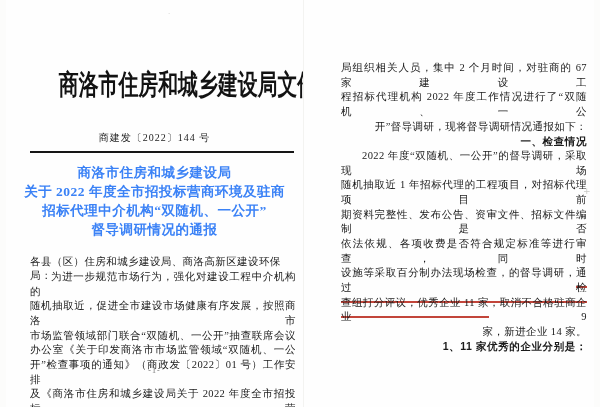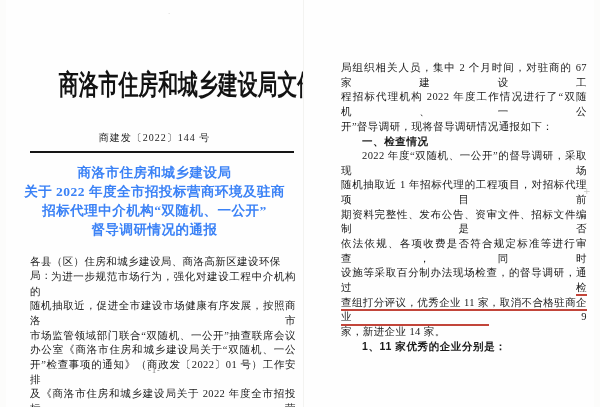--- a/index.html
+++ b/index.html
@@ -18,27 +18,27 @@
   .docnum { position:absolute; top:131px; left:0; width:100%; text-align:center;
             font-size:10px; letter-spacing:1px; color:#222; }
   .rule { position:absolute; top:151px; left:24px; width:264px; height:2px; background:#161616; }
   .title-block { position:absolute; top:163px; left:8px; width:281px; text-align:center;
                  font-weight:bold; font-size:13.5px; line-height:19px; color:#3b82f6;
                  letter-spacing:0.5px; }
   .salutation { position:absolute; top:255px; left:24px; width:266px;
                 font-size:10.5px; letter-spacing:0.4px; }
   .bodyL { position:absolute; top:270px; left:24px; width:266px; }
   .bodyR { position:absolute; top:61px; left:37px; width:246px; }
-  .bl { font-size:10.5px; line-height:14.65px; letter-spacing:0.4px; white-space:nowrap; }
+  .bl { font-size:10.5px; line-height:14.65px; letter-spacing:0.4px; white-space:nowrap;text-align:right; }
   .j  { white-space:normal; text-align:justify; text-align-last:justify;
         text-justify:inter-character; }
   .ind { text-indent:2em; }
   .hd { font-family:"Liberation Sans","DejaVu Sans",sans-serif; font-weight:bold;
         letter-spacing:0.6px; }
-  .redul { border-bottom:2px solid #c2453a; padding-bottom:16px; }
+  .redul { border-bottom:2px solid #c2453a; padding-bottom:8px; }
   .pageno { position:absolute; top:366px; left:0; width:100%; text-align:center;
             font-size:8px; color:#777; letter-spacing:1px; }
 
   
   .art { position:absolute; color:#c9c9c6; font-family:"DejaVu Sans",sans-serif; }
   #art1 { left:583px; top:186px; font-size:9px; }
   #art2 { left:584px; top:218px; font-size:9px; }
   #art3 { left:168px; top:10px;  font-size:7px; }
 </style>
 </head>
@@ -54,21 +54,21 @@
     <div>商洛市住房和城乡建设局</div>
     <div>关于 2022 年度全市招投标营商环境及驻商</div>
     <div>招标代理中介机构“双随机、一公开”</div>
     <div>督导调研情况的通报</div>
   </div>
   <div class="salutation">各县（区）住房和城乡建设局、商洛高新区建设环保局：</div>
   <div class="bodyL">
     <div class="bl j ind">为进一步规范市场行为，强化对建设工程中介机构的</div>
     <div class="bl j">随机抽取近，促进全市建设市场健康有序发展，按照商洛市</div>
     <div class="bl j">市场监管领域部门联合“双随机、一公开”抽查联席会议</div>
-    <div class="bl j">办公室《商洛市住房和城乡建设局关于“双随机、一公</div>
+    <div class="bl j">办公室《关于印发商洛市市场监管领域“双随机、一公</div>
     <div class="bl j">开”检查事项的通知》（商政发〔2022〕01 号）工作安排</div>
     <div class="bl j">及《商洛市住房和城乡建设局关于 2022 年度全市招投标营</div>
 
   </div>
   <div class="pageno">-1-</div>
 </div>
 
 <div class="page" id="pageR">
   <div class="bodyR">
     <div class="bl j">局组织相关人员，集中 2 个月时间，对驻商的 67 家建设工</div>

